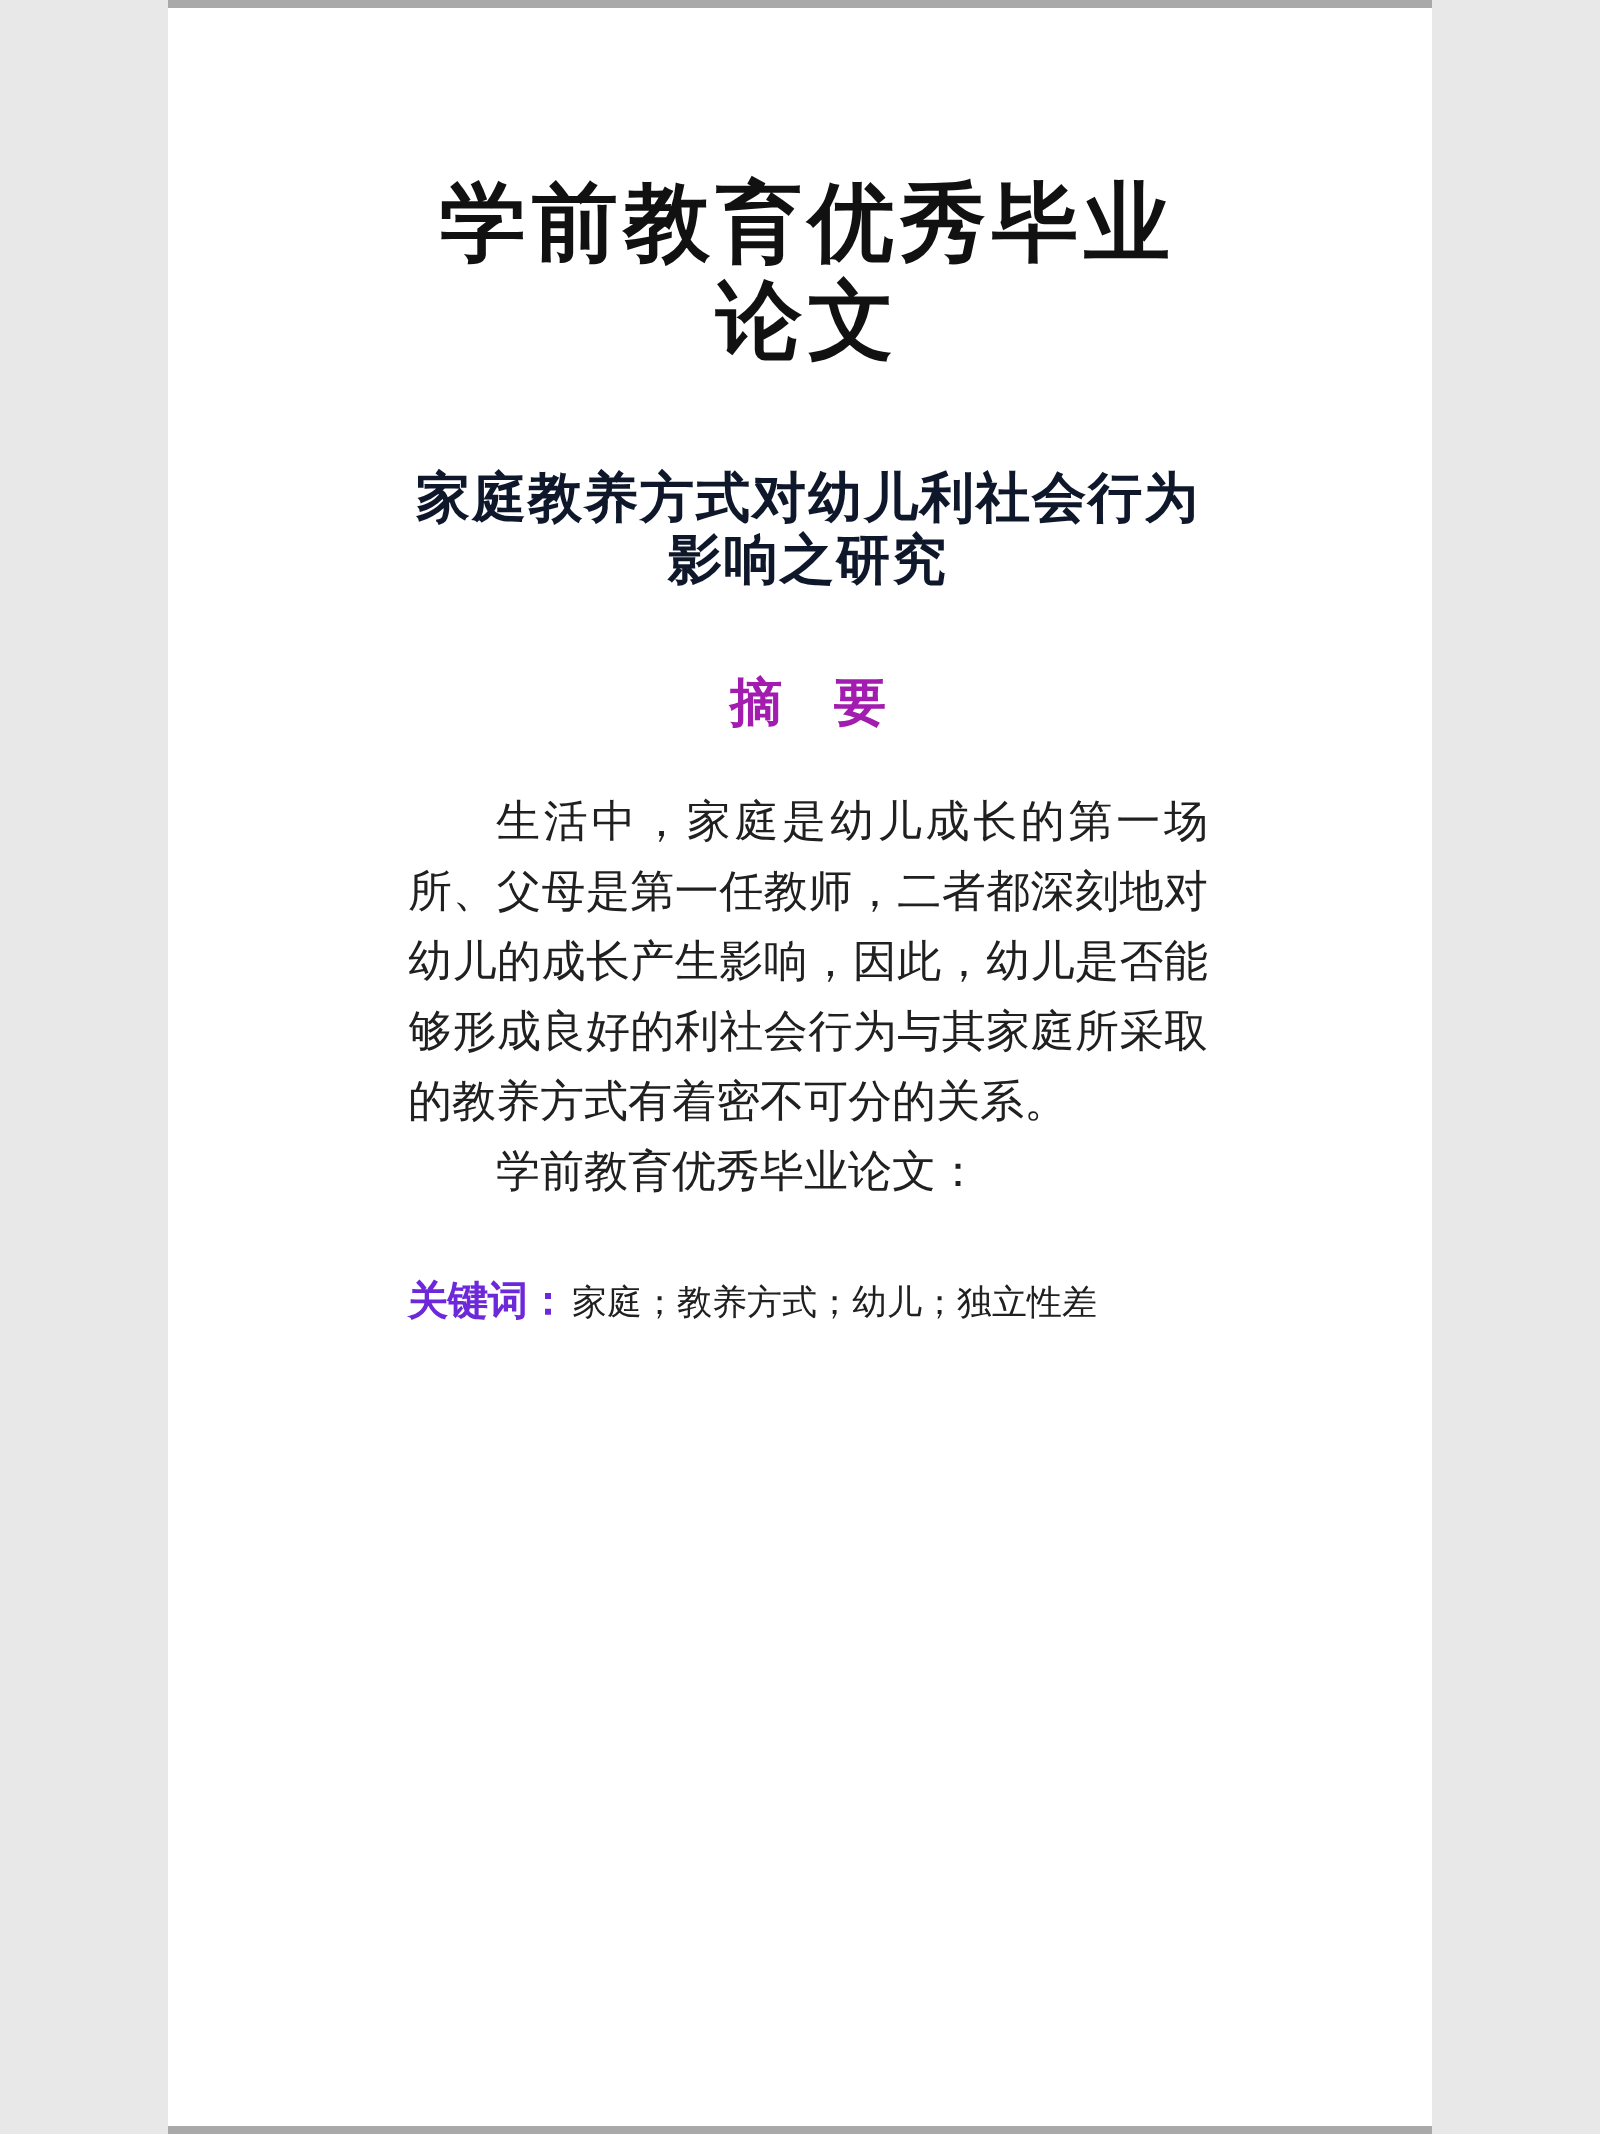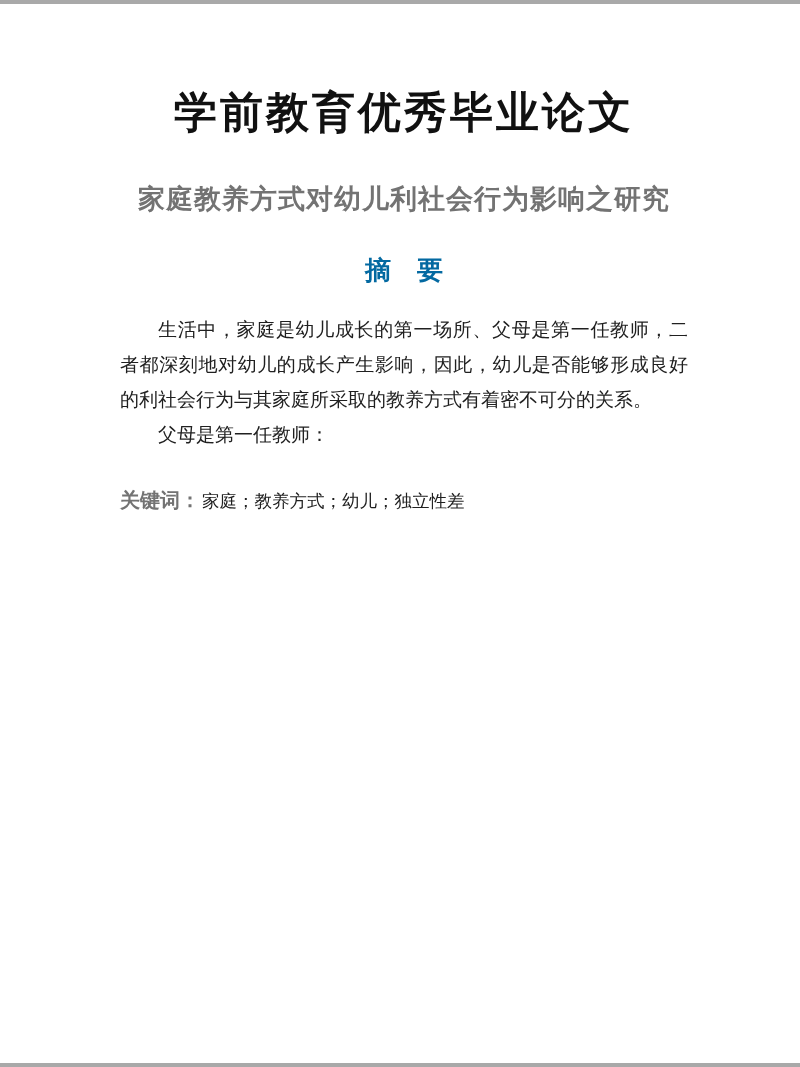--- a/index.html
+++ b/index.html
@@ -1,19 +1,19 @@
 <!DOCTYPE html>
 <html><head>
 <meta charset="utf-8">
 <style>
   * { margin: 0; padding: 0; box-sizing: border-box; }
   html, body { background: #e8e8e8; }
   .page {
     position: relative;
-    width: 800px;
+    width: 632px;
     height: 1067px;
     margin: 0 auto;
     background: #ffffff;
     overflow: hidden;
     font-family: "Liberation Serif", "DejaVu Serif", serif;
     color: #1c1c1c;
   }
   .scan-edge {
     position: absolute;
     left: 0;
@@ -42,73 +42,73 @@
     color: #111111;
     line-height: 1.15;
   }
   .thesis-title {
     margin-top: 47px;
     text-align: center;
     font-family: "Liberation Sans", "DejaVu Sans", sans-serif;
     font-weight: bold;
     font-size: 27px;
     letter-spacing: 1px;
-    color: #737373;
+    color: #0f172a;
     line-height: 1.15;
   }
   .abstract-heading {
     margin-top: 42px;
     text-align: center;
     font-weight: bold;
     font-size: 26px;
-    color: #0369a1;
+    color: #a21caf;
     line-height: 1.1;
   }
 
   .body-text {
     margin-top: 26px;
   }
   .body-text p {
-    font-size: 19px;
+    font-size: 22px;
     line-height: 35px;
     text-align: justify;
     text-indent: 2em;
     color: #202020;
   }
 
   .keywords-line {
     margin-top: 33px;
     font-size: 17.5px;
     line-height: 30px;
     color: #202020;
   }
   .keywords-label {
     font-family: "Liberation Sans", "DejaVu Sans", sans-serif;
     font-weight: bold;
     font-size: 20px;
-    color: #737373;
+    color: #6d28d9;
     margin-right: 2px;
   }
 </style>
 </head>
 <body>
 
 <div class="page">
   <div class="scan-edge top"></div>
 
   <div class="content">
     <h1 class="series-title">学前教育优秀毕业论文</h1>
 
     <h2 class="thesis-title">家庭教养方式对幼儿利社会行为影响之研究</h2>
 
     <h3 class="abstract-heading">摘　要</h3>
 
     <div class="body-text">
       <p>生活中，家庭是幼儿成长的第一场所、父母是第一任教师，二者都深刻地对幼儿的成长产生影响，因此，幼儿是否能够形成良好的利社会行为与其家庭所采取的教养方式有着密不可分的关系。</p>
-      <p>父母是第一任教师：</p>
+      <p>学前教育优秀毕业论文：</p>
     </div>
 
     <div class="keywords-line">
       <span class="keywords-label">关键词：</span><span>家庭；教养方式；幼儿；独立性差</span>
     </div>
   </div>
 
   <div class="scan-edge bottom"></div>
 </div>
 

